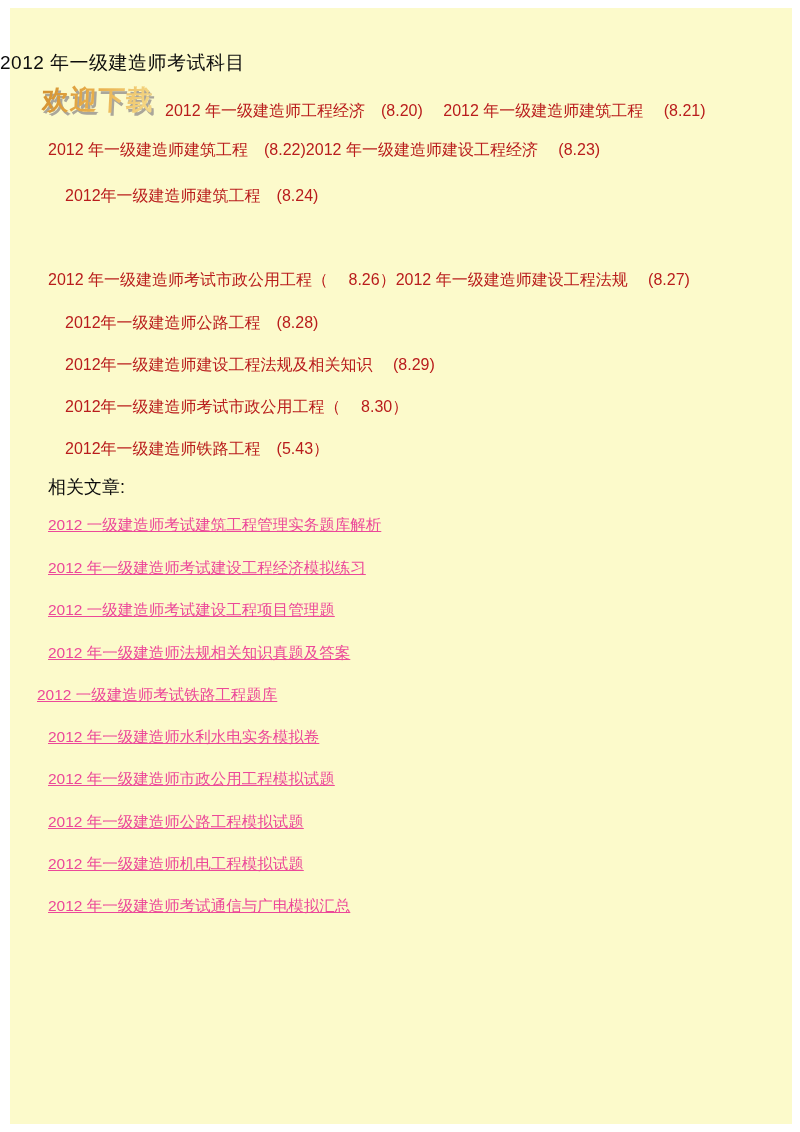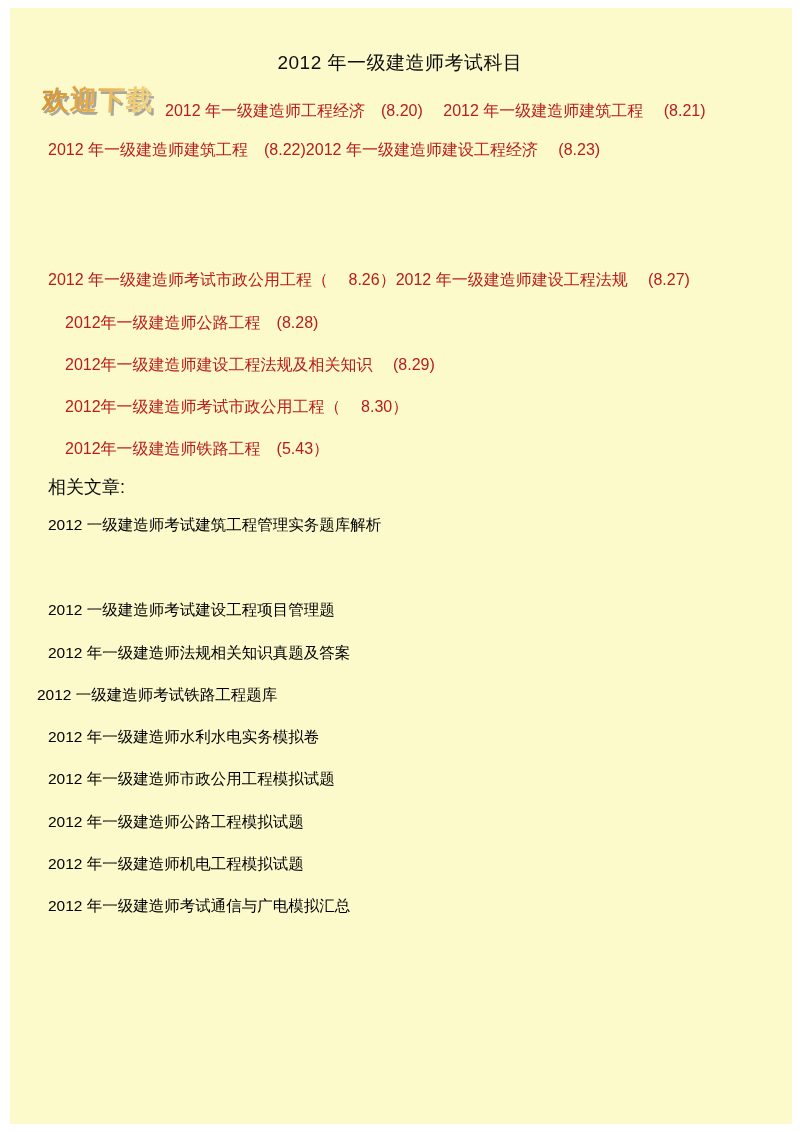--- a/index.html
+++ b/index.html
@@ -16,21 +16,20 @@
   }
   .paper {
     position: absolute;
     left: 10px; top: 8px; right: 8px; bottom: 8px;
     background: #fcfacb;
   }
   .doc-title {
     position: absolute;
     left: 0; top: 50px;
     width: 800px;
-    text-align: center;
     font-size: 19px;
     color: #0c0c0c;
     letter-spacing: 0.5px;
     white-space: pre;
   }
   .line {
     position: absolute;
     font-size: 16px;
     color: #b91c1c;
     white-space: pre;
@@ -38,22 +37,23 @@
   }
   .related-heading {
     position: absolute;
     font-size: 18px;
     color: #0c0c0c;
     white-space: pre;
   }
   .related-item {
     position: absolute;
     font-size: 15.5px;
-    color: #000000;
+    color: #ec4899;
     white-space: pre;
+    text-decoration: underline;
   }
   .watermark {
     position: absolute;
     left: 42px; top: 82px;
     width: 130px; height: 34px;
     font-size: 27px;
     font-weight: bold;
     letter-spacing: 1px;
     transform: skewX(-3deg);
   }
@@ -81,29 +81,31 @@
 
   <div class="doc-title">2012 年一级建造师考试科目</div>
 
   <div class="watermark">
     <span class="wm-shadow">欢迎下载</span>
     <span class="wm-face">欢迎下载</span>
   </div>
 
   <div class="line" style="left:165px; top:101px;">2012 年一级建造师工程经济　(8.20)　 2012 年一级建造师建筑工程　 (8.21)</div>
   <div class="line" style="left:48px;  top:127px;margin-top:13px;">2012 年一级建造师建筑工程　(8.22)2012 年一级建造师建设工程经济　 (8.23)</div>
+  <div class="line" style="left:65px;  top:186px;">2012年一级建造师建筑工程　(8.24)</div>
   <div class="line" style="left:48px;  top:270px;">2012 年一级建造师考试市政公用工程（　 8.26）2012 年一级建造师建设工程法规　 (8.27)</div>
   <div class="line" style="left:65px;  top:313px;">2012年一级建造师公路工程　(8.28)</div>
   <div class="line" style="left:65px;  top:355px;">2012年一级建造师建设工程法规及相关知识　 (8.29)</div>
   <div class="line" style="left:65px;  top:397px;">2012年一级建造师考试市政公用工程（　 8.30）</div>
   <div class="line" style="left:65px;  top:439px;">2012年一级建造师铁路工程　(5.43）</div>
 
   <div class="related-heading" style="left:48px; top:475px;">相关文章:</div>
 
   <div class="related-item" style="left:48px; top:515px;">2012 一级建造师考试建筑工程管理实务题库解析</div>
+  <div class="related-item" style="left:48px; top:558px;">2012 年一级建造师考试建设工程经济模拟练习</div>
   <div class="related-item" style="left:48px; top:600px;">2012 一级建造师考试建设工程项目管理题</div>
   <div class="related-item" style="left:48px; top:643px;">2012 年一级建造师法规相关知识真题及答案</div>
   <div class="related-item" style="left:37px; top:685px;">2012 一级建造师考试铁路工程题库</div>
   <div class="related-item" style="left:48px; top:727px;">2012 年一级建造师水利水电实务模拟卷</div>
   <div class="related-item" style="left:48px; top:769px;">2012 年一级建造师市政公用工程模拟试题</div>
   <div class="related-item" style="left:48px; top:812px;">2012 年一级建造师公路工程模拟试题</div>
   <div class="related-item" style="left:48px; top:854px;">2012 年一级建造师机电工程模拟试题</div>
   <div class="related-item" style="left:48px; top:896px;">2012 年一级建造师考试通信与广电模拟汇总</div>
 </div>
 

